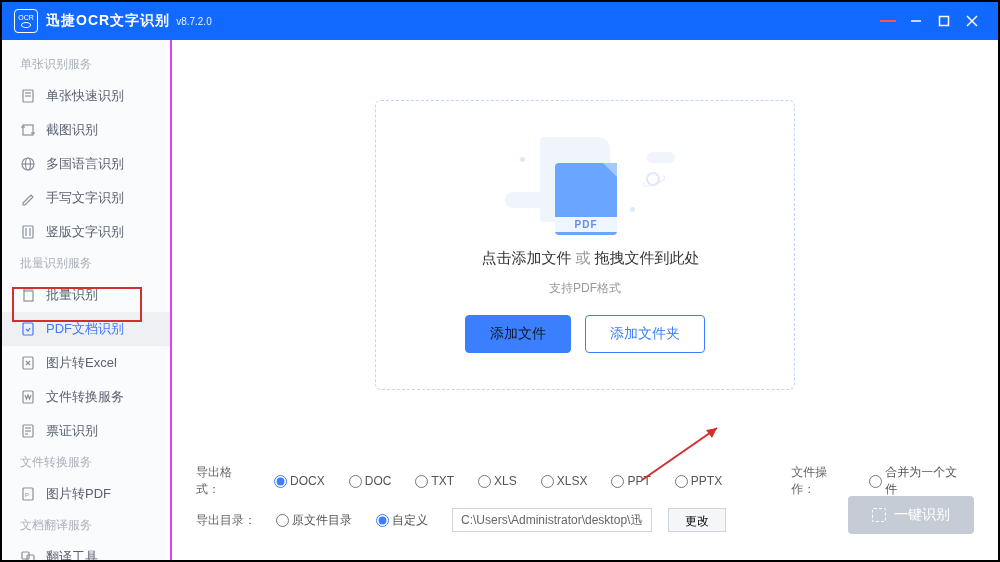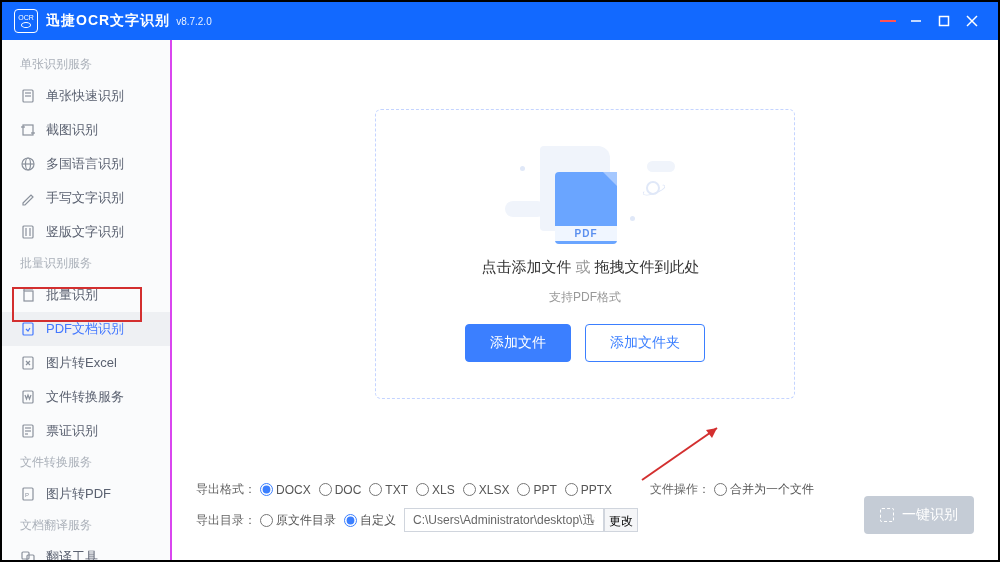--- a/index.html
+++ b/index.html
@@ -36,33 +36,33 @@
     .cloud.c2 { right: -10px; top: 15px; width: 28px; height: 11px; }
     .planet { position: absolute; width: 14px; height: 14px; border: 2px solid #e0e8f8; border-radius: 50%; right: 5px; top: 35px; }
     .planet::after { content: ""; position: absolute; width: 22px; height: 6px; border: 1.5px solid #e0e8f8; border-radius: 50%; left: -6px; top: 3px; transform: rotate(-20deg); border-top-color: transparent; }
     .dot { position: absolute; width: 5px; height: 5px; background: #e0e8f8; border-radius: 50%; }
     
     .drop-title { font-size: 15px; color: #333; font-weight: 500; margin-left: 11px; }
     .drop-title .sep { color: #999; font-weight: normal; margin: 0 4px; }
     .drop-sub { font-size: 12px; color: #999; }
     .btn-row { display: flex; gap: 14px; margin-top: 6px; }
     .btn { padding: 9px 24px; font-size: 14px; border-radius: 4px; cursor: pointer; border: 1px solid #3b7fff; }
-    .btn-primary { background: #3b7fff; color: #ffffff; }
+    .btn-primary { background: #3b7fff; color: #0f172a; }
     .btn-outline { background: #fff; color: #3b7fff; }
     
     .arrow { position: absolute; left: 460px; top: 380px; pointer-events: none; }
     
     .bottom-bar { padding: 14px 24px 18px; font-size: 12px; color: #555; }
-    .opt-row { display: flex; align-items: center; gap: 0; margin-bottom: 10px; }
+    .opt-row { display: flex; align-items: center; gap: 16px; margin-bottom: 10px; }
     .opt-label { color: #666; margin-right: 4px; }
     .radio-wrap { display: flex; align-items: center; gap: 3px; margin-right: 8px; cursor: pointer; }
     .opt-gap { width: 30px; }
     .path-input { border: 1px solid #d0d5dd; padding: 4px 8px; font-size: 12px; width: 200px; background: #fff; color: #666; height: 24px; }
-    .change-btn { border: 1px solid #d0d5dd; background: #f5f6f8; padding: 4px 4px; font-size: 12px; cursor: pointer; height: 24px; }
-    .recognize-btn { position: absolute; right: 24px; bottom: 26px; background: #c5ccd6; color: #fff; padding: 10px 16px; border-radius: 4px; font-size: 14px; display: flex; align-items: center; gap: 8px; cursor: not-allowed; border: none; }
+    .change-btn { border: 1px solid #d0d5dd; background: #f5f6f8; padding: 4px 16px; font-size: 12px; cursor: pointer; height: 24px; }
+    .recognize-btn { position: absolute; right: 24px; bottom: 26px; background: #c5ccd6; color: #fff; padding: 10px 24px; border-radius: 4px; font-size: 14px; display: flex; align-items: center; gap: 8px; cursor: not-allowed; border: none; }
     .rec-icon { width: 14px; height: 14px; border: 1.5px dashed #fff; border-radius: 2px; }
     input[type="radio"] { accent-color: #3b7fff; margin: 0; }
   </style>
 </head>
 <body>
 
 <div class="titlebar">
   <div class="logo-box">
     <span>OCR</span>
     <div class="logo-eye"></div>

